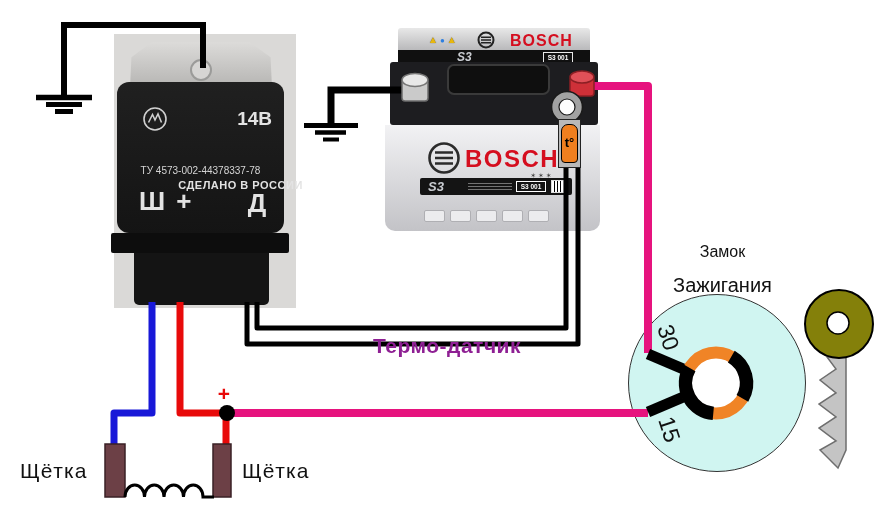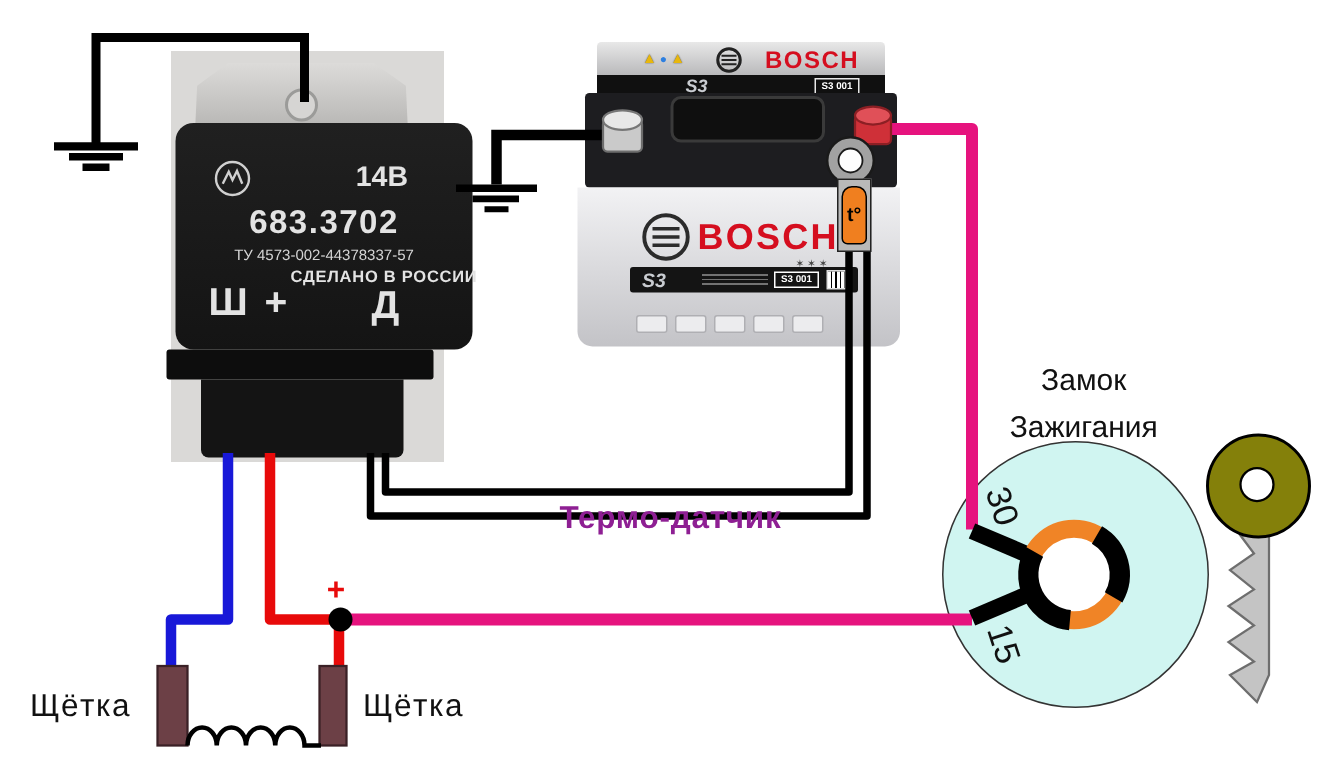--- a/index.html
+++ b/index.html
@@ -9,21 +9,21 @@
 
   
   .reg-photo { left:114px; top:34px; width:182px; height:274px; background:#DAD9D7; z-index:1; }
 
   
   .reg-tab { left:130px; top:42px; width:142px; height:46px; z-index:2;
     background:linear-gradient(#dcdbd9,#b5b4b2);
     clip-path:polygon(15.5% 0, 84% 0, 99% 33%, 100% 100%, 0 100%, 1% 33%); }
   .reg-hole { left:190px; top:59px; width:22px; height:22px; border-radius:50%;
     background:#d6d5d3; border:2px solid #9b9b99; z-index:2; }
-  .reg-body { left:117px; top:82px; width:198px; height:151px; border-radius:12px;
+  .reg-body { left:117px; top:82px; width:167px; height:151px; border-radius:12px;
     background:linear-gradient(#202020,#141414); z-index:2; color:#e3e3e3; }
   .reg-flange { left:111px; top:233px; width:178px; height:20px; background:#0d0d0d; z-index:2; border-radius:2px; }
   .reg-block { left:134px; top:253px; width:135px; height:52px; background:#141414; z-index:2; border-radius:0 0 5px 5px; }
   .reg-voltage { left:100px; top:26px; width:55px; text-align:right; font-size:19px; font-weight:bold; position:absolute; }
   .reg-model { left:0; top:53px; width:100%; text-align:center; font-size:22px; font-weight:bold; position:absolute; letter-spacing:1px; }
   .reg-tu { left:0; top:83px; width:100%; text-align:center; font-size:10px; color:#d5d5d5; position:absolute; }
   .reg-made { left:0; top:97px; width:100%; text-align:center; font-size:11px; font-weight:bold; letter-spacing:0.5px; position:absolute;margin-left:40px; }
   .reg-term-sh { left:22px; top:104px; font-size:26px; font-weight:bold; position:absolute; letter-spacing:2px; }
   .reg-term-d { left:120px; top:106px; width:40px; text-align:center; font-size:26px; font-weight:bold; position:absolute; }
 
@@ -66,21 +66,21 @@
     border-radius:7px 7px 4px 4px; z-index:7; color:#000; font-size:13px; font-weight:bold;
     text-align:center; line-height:36px; }
 
   
   .wires { left:0; top:0; width:896px; height:520px; z-index:5; }
 
   
   .lbl { position:absolute; z-index:8; color:#111; }
   .lbl-thermo { left:363px; top:294px; width:168px; text-align:center; font-size:21px; font-weight:bold;
     color:#8E1F93; letter-spacing:0.5px;margin-top:40px; }
-  .lbl-zamok1 { left:660px; top:243px; width:125px; text-align:center; font-size:20px; }
+  .lbl-zamok1 { left:660px; top:243px; width:125px; text-align:center; font-size:16px; }
   .lbl-zamok2 { left:660px; top:274px; width:125px; text-align:center; font-size:20px; }
   .lbl-30 { left:647px; top:324px; width:42px; text-align:center; font-size:23px; transform:rotate(72deg); }
   .lbl-15 { left:648px; top:416px; width:42px; text-align:center; font-size:23px; transform:rotate(72deg); }
   .lbl-brush-left { left:20px; top:459px; width:84px; font-size:21px; letter-spacing:1px; }
   .lbl-brush-right { left:242px; top:459px; width:84px; font-size:21px; letter-spacing:1px; }
   .lbl-plus { left:210px; top:382px; width:28px; text-align:center; font-size:21px; font-weight:bold; color:#E80A0A; }
 </style>
 </head>
 <body>
 
@@ -89,22 +89,21 @@
   <div class="abs reg-photo"></div>
 
   <div class="abs reg-tab"></div>
   <div class="abs reg-hole"></div>
   <div class="abs reg-body">
     <svg class="abs" style="left:25px;top:24px;" width="26" height="26">
       <circle cx="13" cy="13" r="11" fill="none" stroke="#d0d0d0" stroke-width="1.6"></circle>
       <path d="M6.5,16.5 L10.5,8.5 L13,14 L16,8 L19.5,16.5" fill="none" stroke="#d0d0d0" stroke-width="1.6"></path>
     </svg>
     <div class="reg-voltage">14В</div>
-    <div class="reg-model">683.3702</div>
-    <div class="reg-tu">ТУ 4573-002-44378337-57</div>
+    <div class="reg-tu">ТУ 4573-002-44378337-78</div>
     <div class="reg-made">СДЕЛАНО В РОССИИ</div>
     <div class="reg-term-sh">Ш +</div>
     <div class="reg-term-d">Д</div>
   </div>
   <div class="abs reg-flange"></div>
   <div class="abs reg-block"></div>
 
   <div class="abs battery">
     <div class="bat-topstrip">
       <div class="bat-icons">

